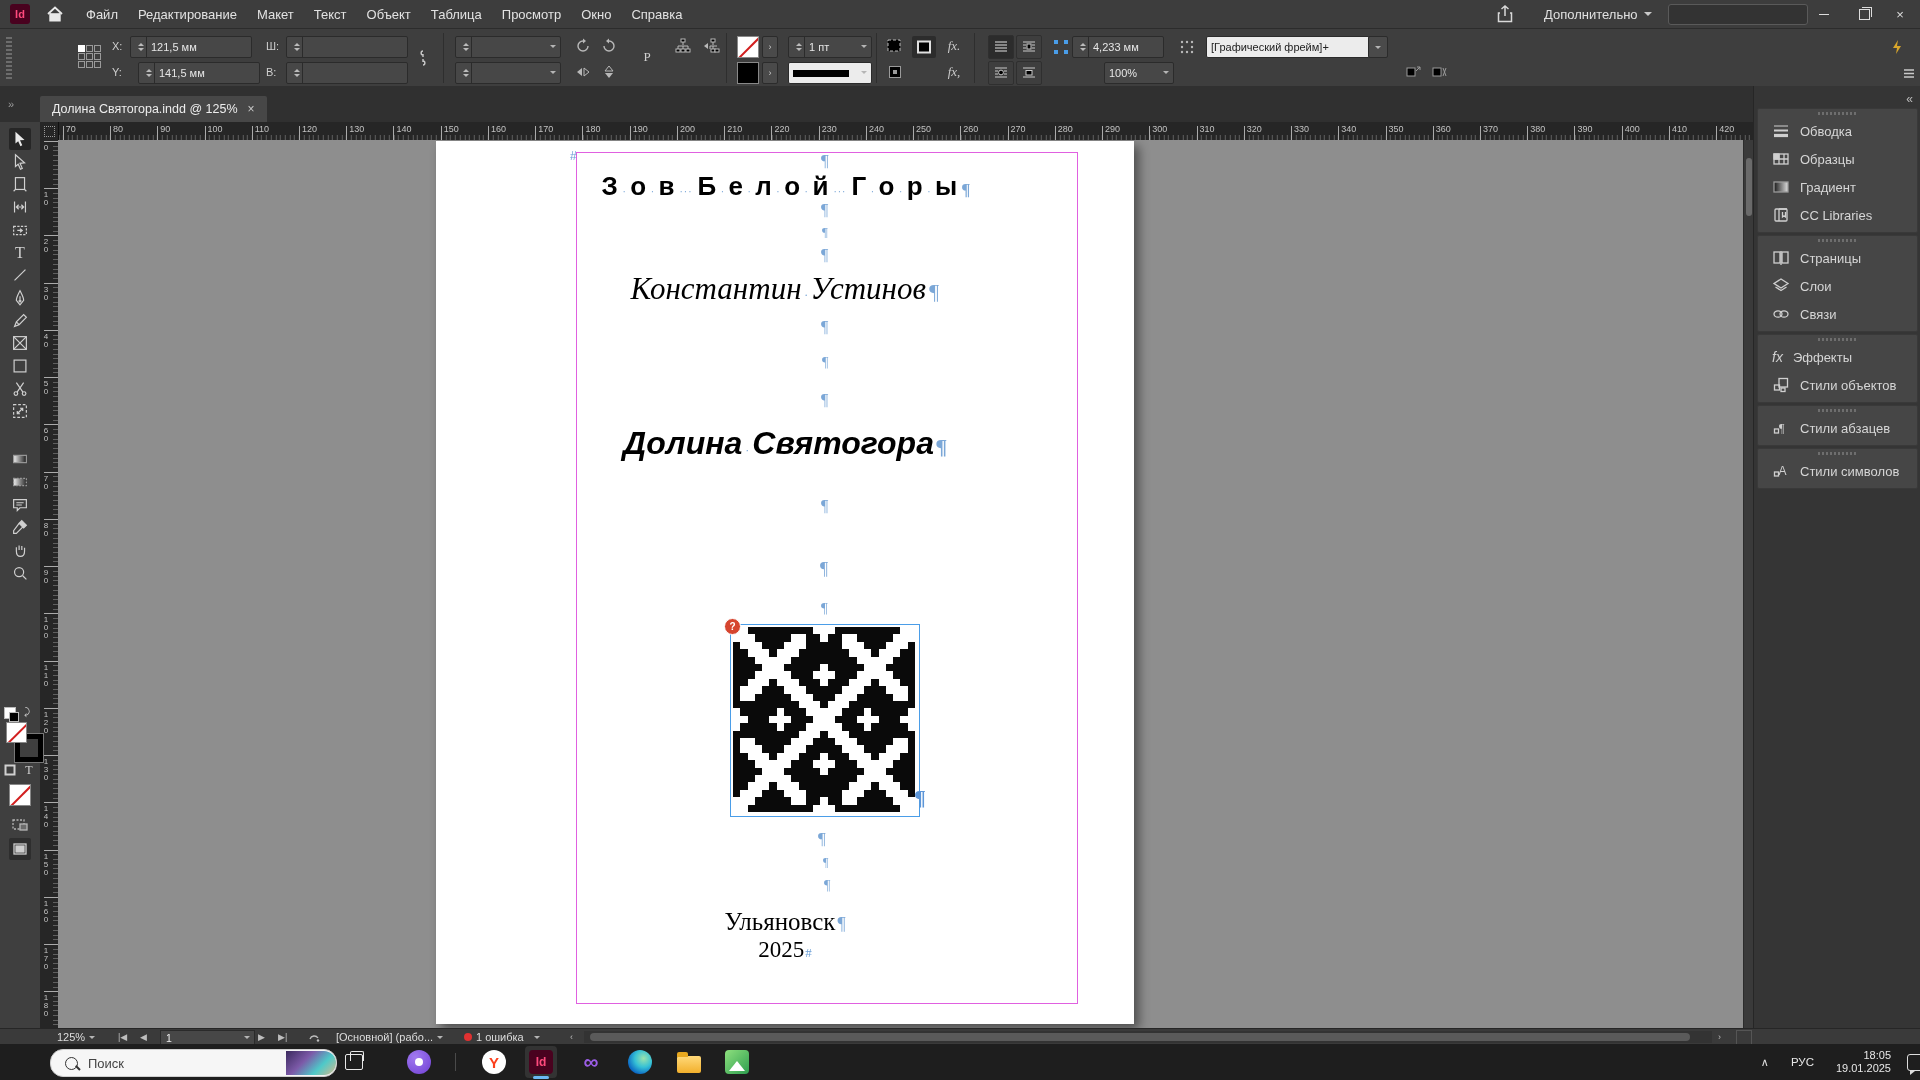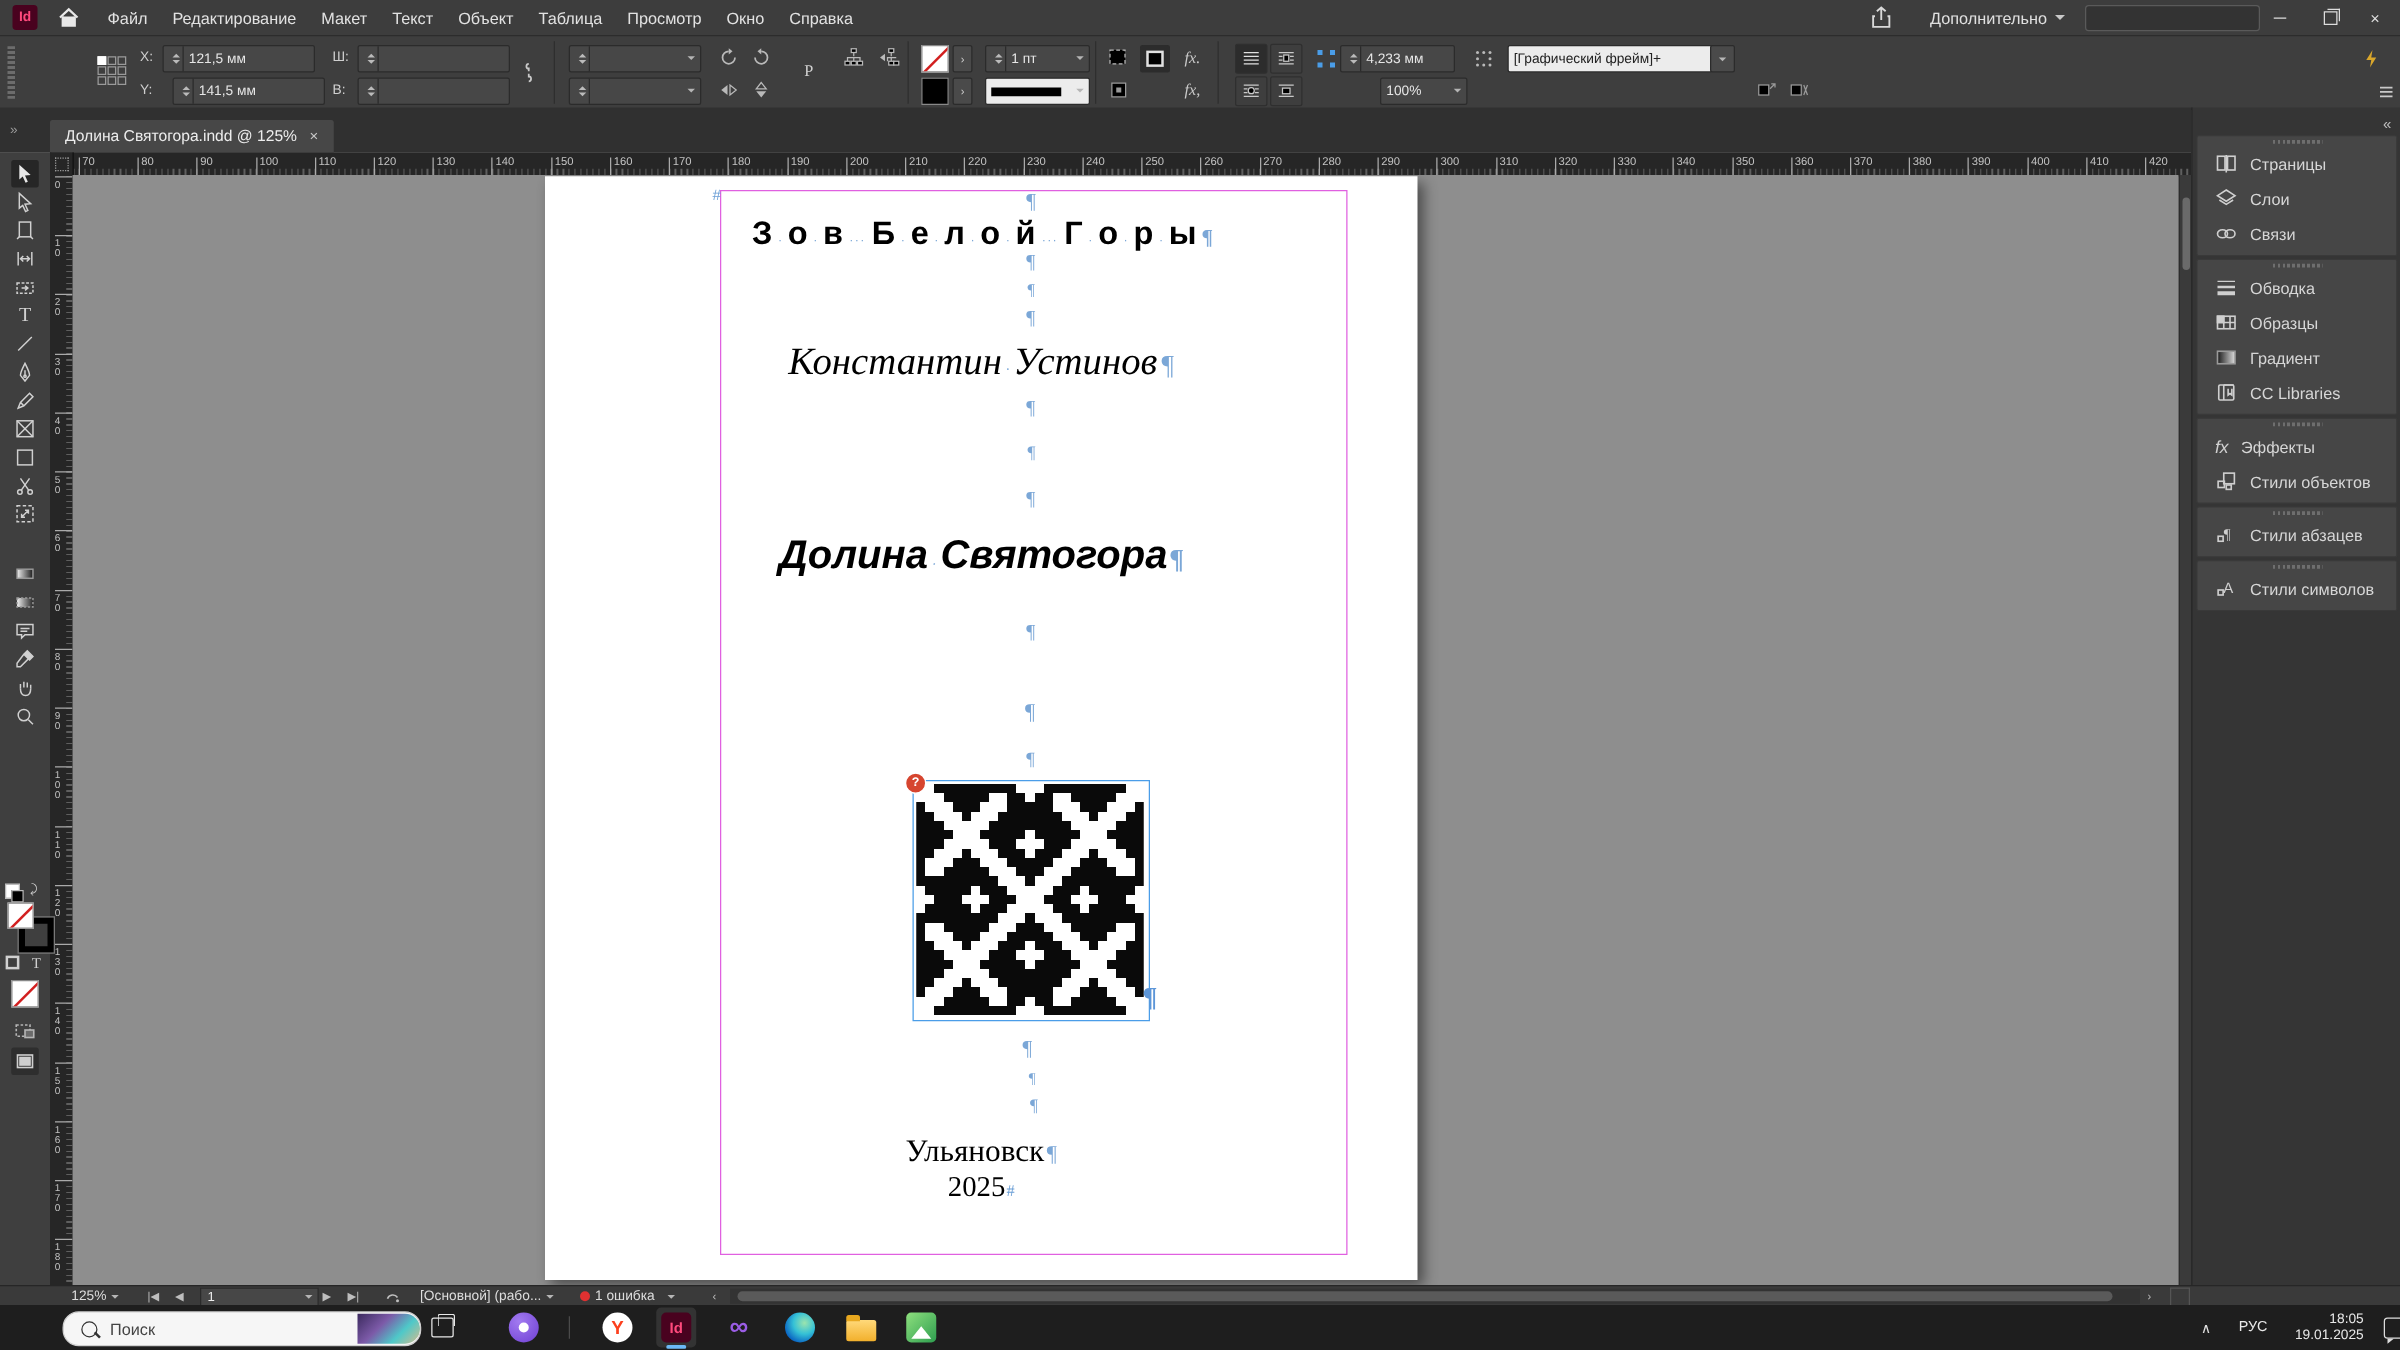--- a/index.html
+++ b/index.html
@@ -1254,53 +1254,20 @@
   <div id="dock">
     <span id="dock-collapse">«</span>
     <div id="dock-groups">
         <div class="pgroup">
           <div class="phandle">
             <i></i>
           </div>
           <div class="pitem">
             <span>
               <svg width="18" height="18" viewBox="0 0 18 18">
-                <rect x="2" y="3" width="6" height="11"></rect>
-                <rect x="10" y="3" width="6" height="11"></rect>
-                <path d="M9 2 V16"></path>
-              </svg>
-            </span>
-            <span>Страницы</span>
-          </div>
-          <div class="pitem">
-            <span>
-              <svg width="18" height="18" viewBox="0 0 18 18">
-                <path d="M9 2 L16 6.5 L9 11 L2 6.5 Z"></path>
-                <path d="M3.5 10 L9 13.5 L14.5 10"></path>
-              </svg>
-            </span>
-            <span>Слои</span>
-          </div>
-          <div class="pitem">
-            <span>
-              <svg width="18" height="18" viewBox="0 0 18 18">
-                <ellipse cx="6" cy="9" rx="4" ry="3.2"></ellipse>
-                <ellipse cx="12" cy="9" rx="4" ry="3.2"></ellipse>
-              </svg>
-            </span>
-            <span>Связи</span>
-          </div>
-        </div>
-        <div class="pgroup">
-          <div class="phandle">
-            <i></i>
-          </div>
-          <div class="pitem">
-            <span>
-              <svg width="18" height="18" viewBox="0 0 18 18">
                 <path d="M2 4 H16" stroke-width="1"></path>
                 <path d="M2 8.5 H16" stroke-width="2"></path>
                 <path d="M2 13.5 H16" stroke-width="3.2"></path>
               </svg>
             </span>
             <span>Обводка</span>
           </div>
           <div class="pitem">
             <span>
               <svg width="18" height="18" viewBox="0 0 18 18">
@@ -1334,20 +1301,53 @@
               </svg>
             </span>
             <span>CC Libraries</span>
           </div>
         </div>
         <div class="pgroup">
           <div class="phandle">
             <i></i>
           </div>
           <div class="pitem">
+            <span>
+              <svg width="18" height="18" viewBox="0 0 18 18">
+                <rect x="2" y="3" width="6" height="11"></rect>
+                <rect x="10" y="3" width="6" height="11"></rect>
+                <path d="M9 2 V16"></path>
+              </svg>
+            </span>
+            <span>Страницы</span>
+          </div>
+          <div class="pitem">
+            <span>
+              <svg width="18" height="18" viewBox="0 0 18 18">
+                <path d="M9 2 L16 6.5 L9 11 L2 6.5 Z"></path>
+                <path d="M3.5 10 L9 13.5 L14.5 10"></path>
+              </svg>
+            </span>
+            <span>Слои</span>
+          </div>
+          <div class="pitem">
+            <span>
+              <svg width="18" height="18" viewBox="0 0 18 18">
+                <ellipse cx="6" cy="9" rx="4" ry="3.2"></ellipse>
+                <ellipse cx="12" cy="9" rx="4" ry="3.2"></ellipse>
+              </svg>
+            </span>
+            <span>Связи</span>
+          </div>
+        </div>
+        <div class="pgroup">
+          <div class="phandle">
+            <i></i>
+          </div>
+          <div class="pitem">
             <span><span class="fxtext">fx</span></span>
             <span>Эффекты</span>
           </div>
           <div class="pitem">
             <span>
               <svg width="18" height="18" viewBox="0 0 18 18">
                 <rect x="7" y="2.5" width="8.5" height="8.5"></rect>
                 <rect x="2.5" y="9" width="5" height="5"></rect>
                 <rect x="9" y="12" width="4" height="3.5"></rect>
               </svg>

